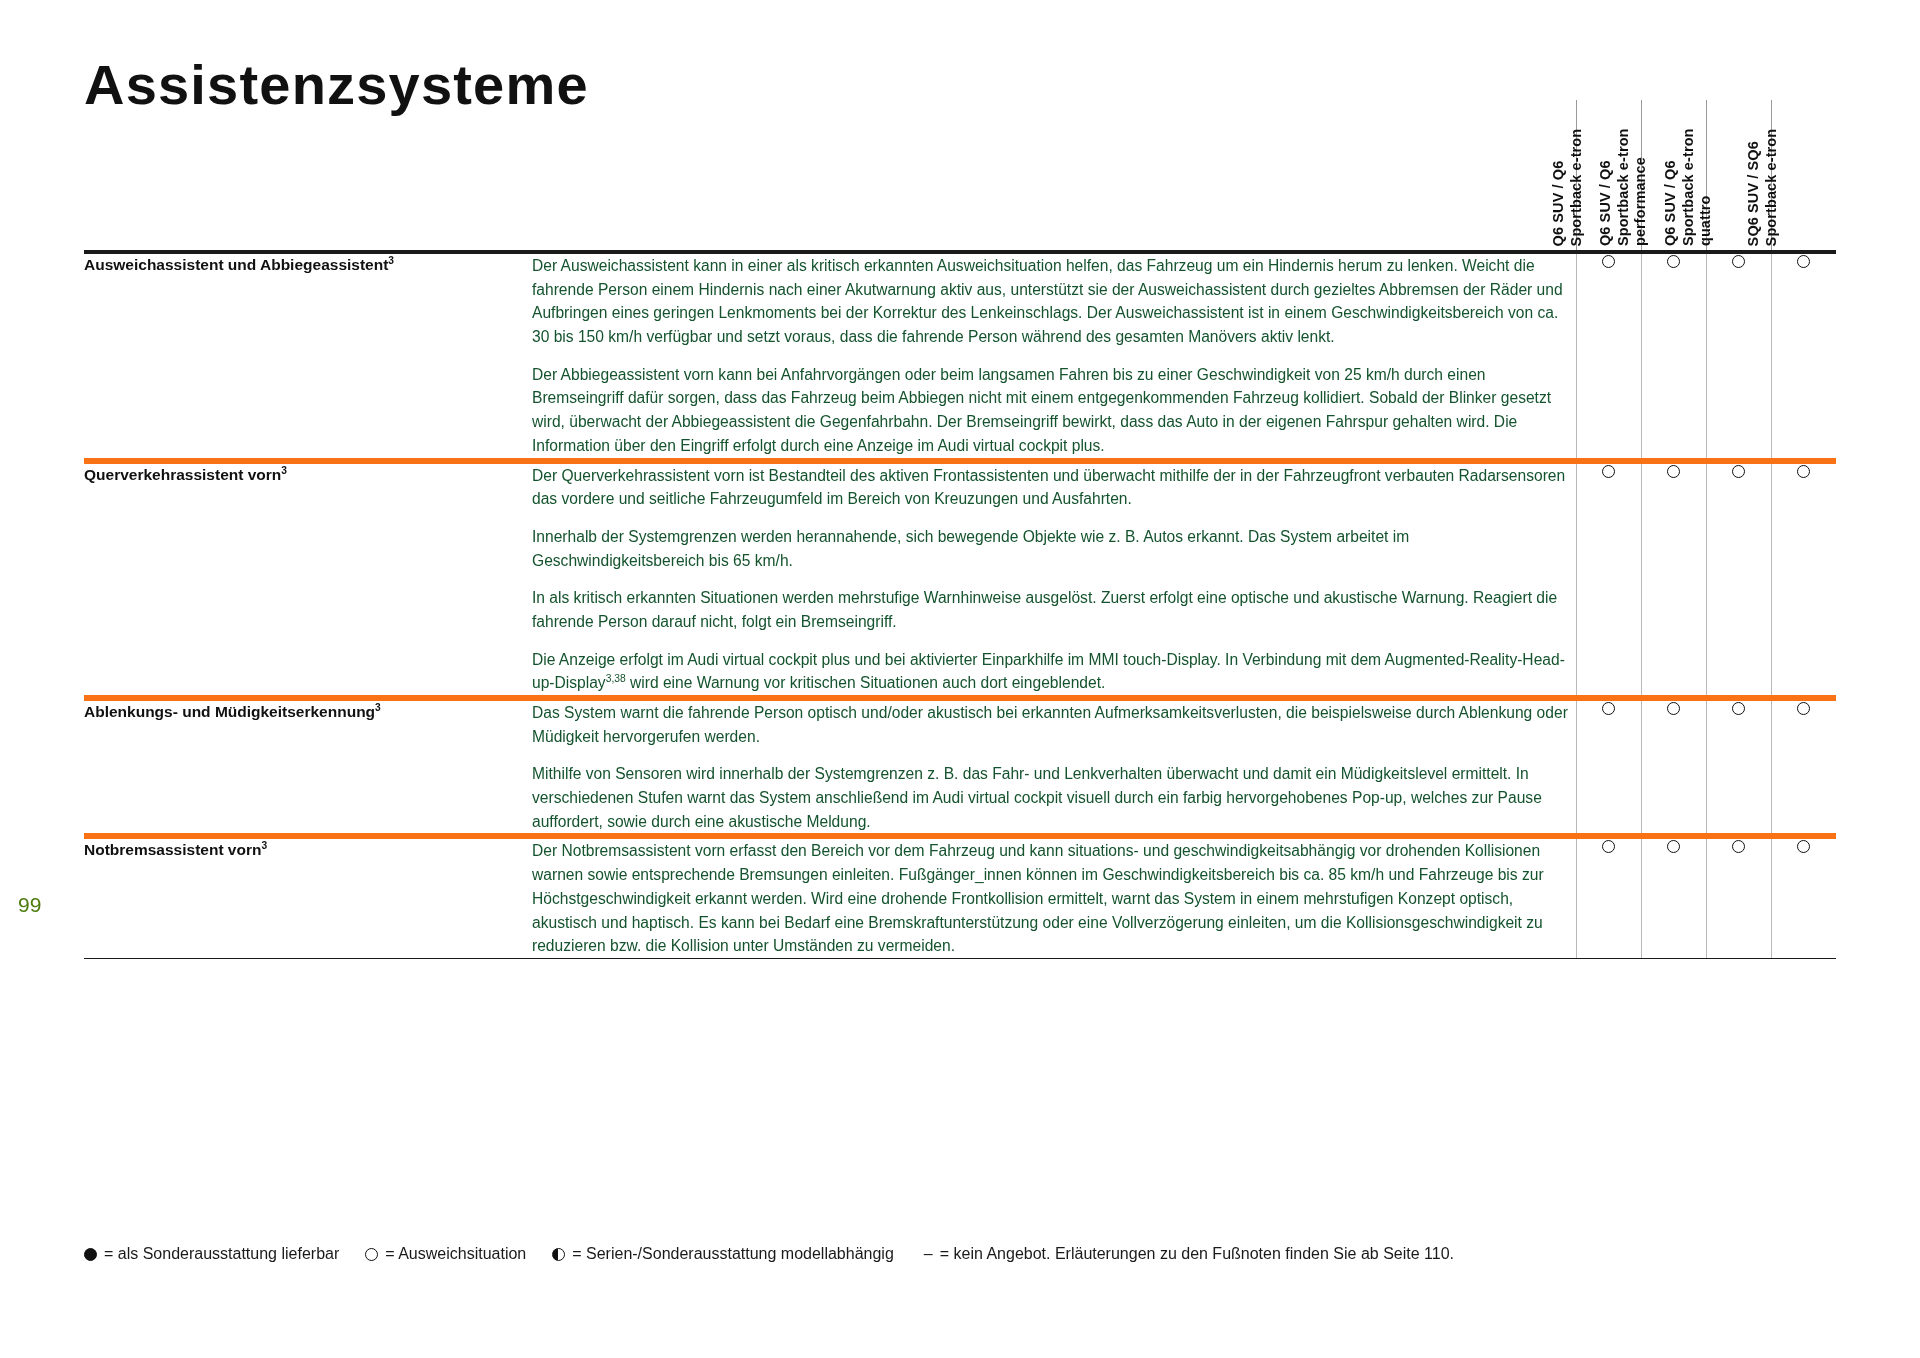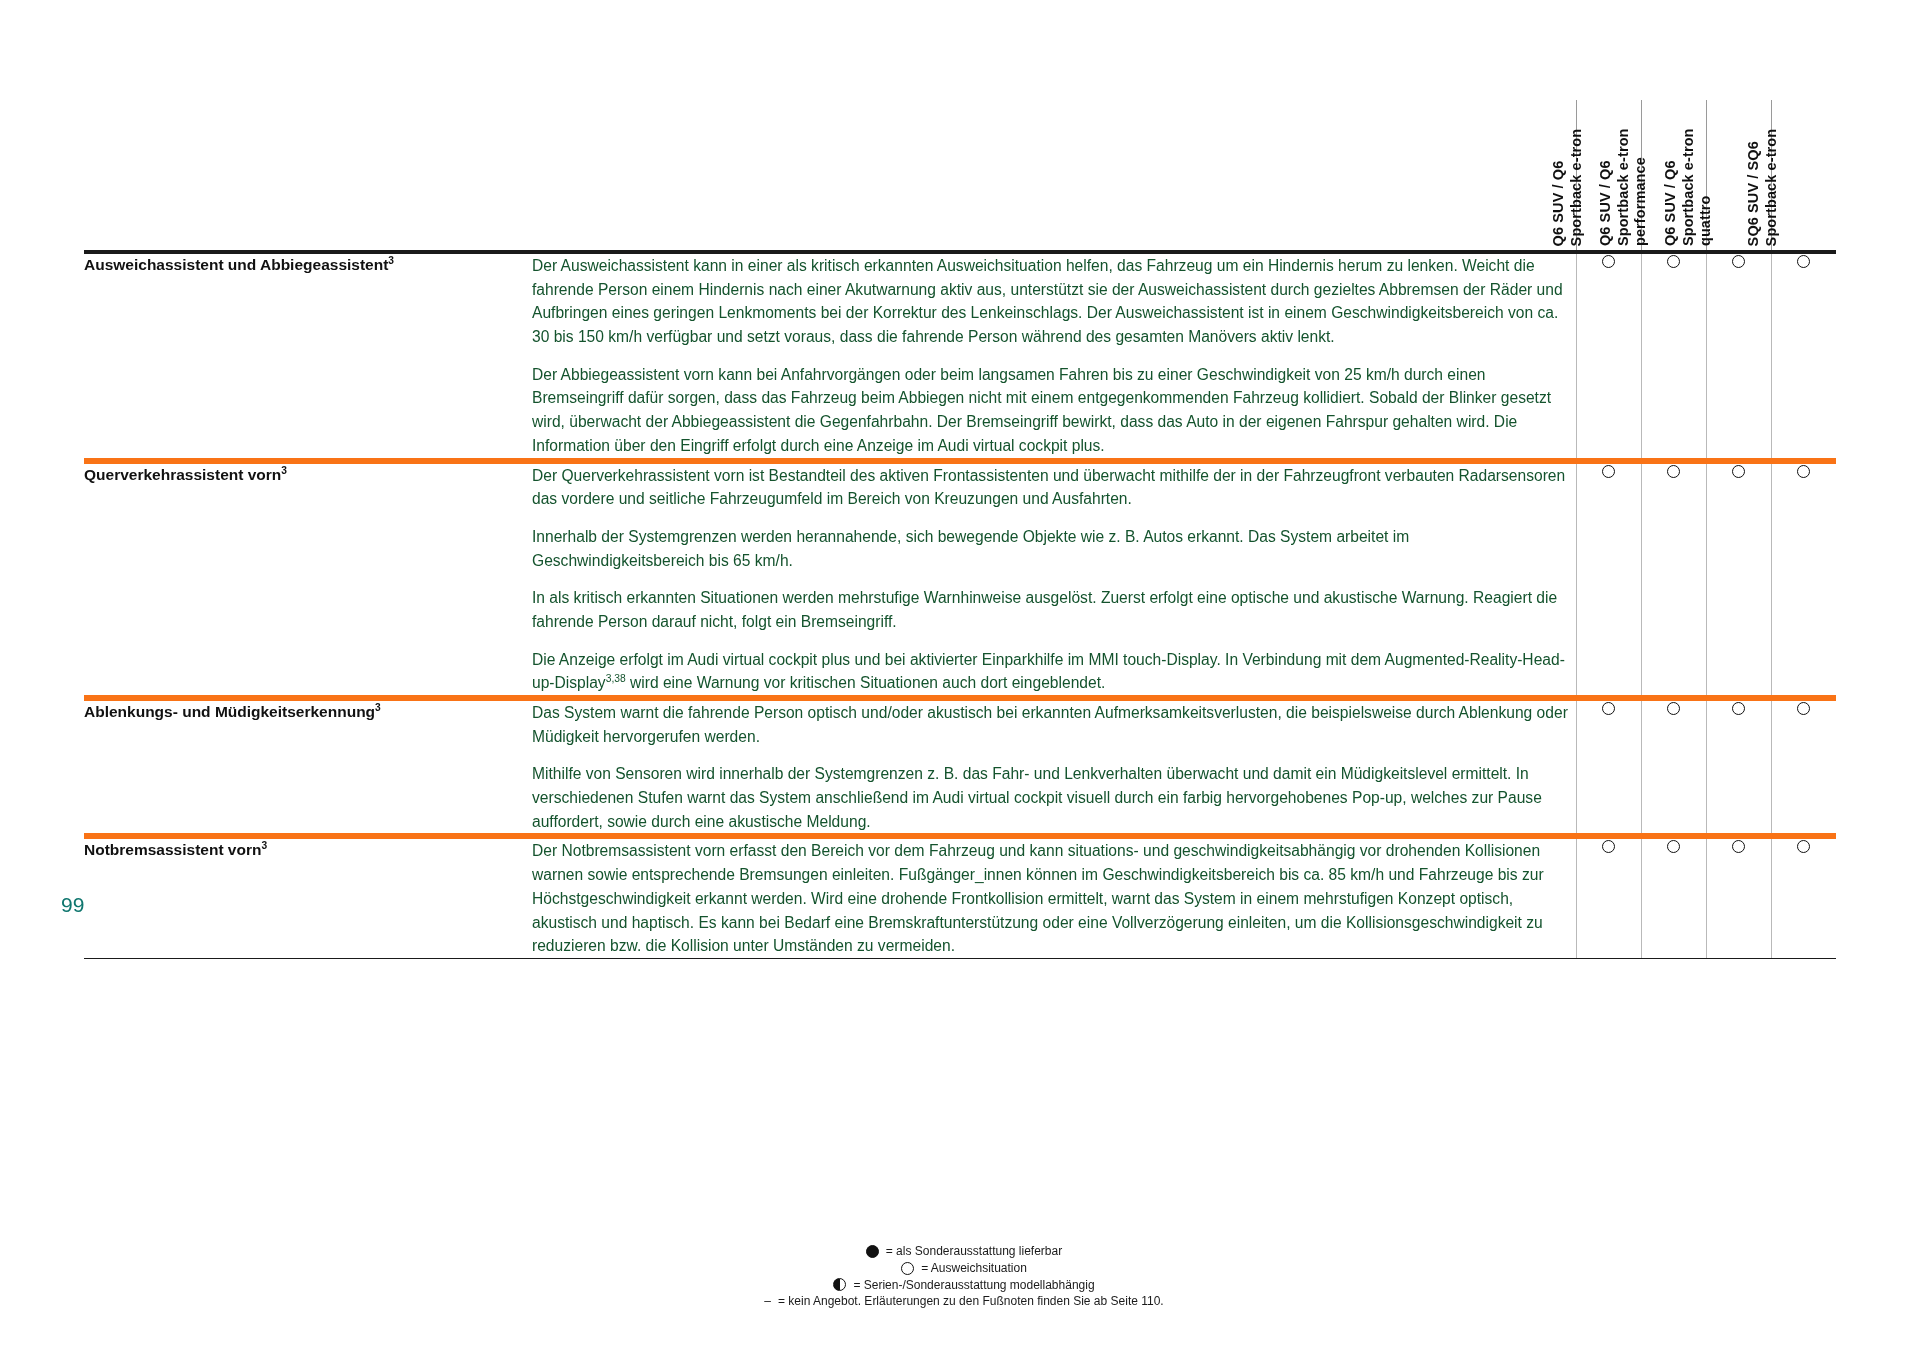--- a/index.html
+++ b/index.html
@@ -39,22 +39,21 @@
     white-space: nowrap;
   }
 
   
   .page-number {
     position: absolute;
     left: 18px;
     top: 893px;
     font-size: 21px;
     font-weight: 400;
-    color: #0f766e;
-    margin-left: 43px;
+    color: #4d7c0f;
   }
 
   
   .table-wrap {
     position: absolute;
     left: 84px;
     top: 100px;
     width: 1752px;
   }
 
@@ -164,41 +163,43 @@
   }
 
   sup { font-size: 0.66em; vertical-align: super; line-height: 0; font-weight: inherit; }
 
   
   .legend {
     position: absolute;
     left: 84px;
     top: 1243px;
     width: 1760px;
-    font-size: 12px;
+    font-size: 16px;
     line-height: 1.4;
     color: #1a1a1a;
     display: flex;
     align-items: center;
     flex-wrap: nowrap;
     white-space: nowrap;
-    flex-direction: column;
   }
   .legend .lg-item { display: inline-flex; align-items: center; }
   .legend .lg-item .glyph { margin-right: 7px; display:inline-flex; }
   .legend .gap-a { display:inline-block; width: 26px; }
   .legend .gap-b { display:inline-block; width: 26px; }
   .legend .gap-c { display:inline-block; width: 30px; }
   .legend .lg-dash { margin-right: 7px; }
 </style>
 </head>
 <body>
 
 <div class="page">
 
+  <div class="title-row">
+    <h1 class="page-title">Assistenzsysteme</h1>
+  </div>
 
   <div class="page-number">99</div>
 
   <div class="table-wrap">
     <table class="spec">
       <colgroup>
         <col class="c-name">
           <col class="c-desc">
         <col class="c-mark">
           <col class="c-mark">

